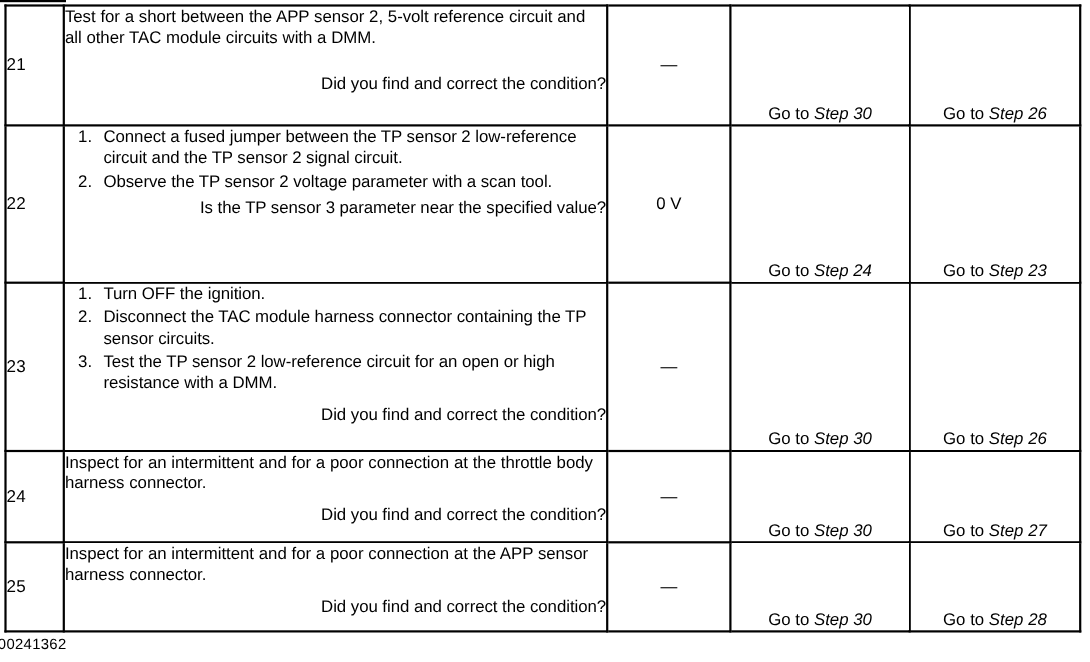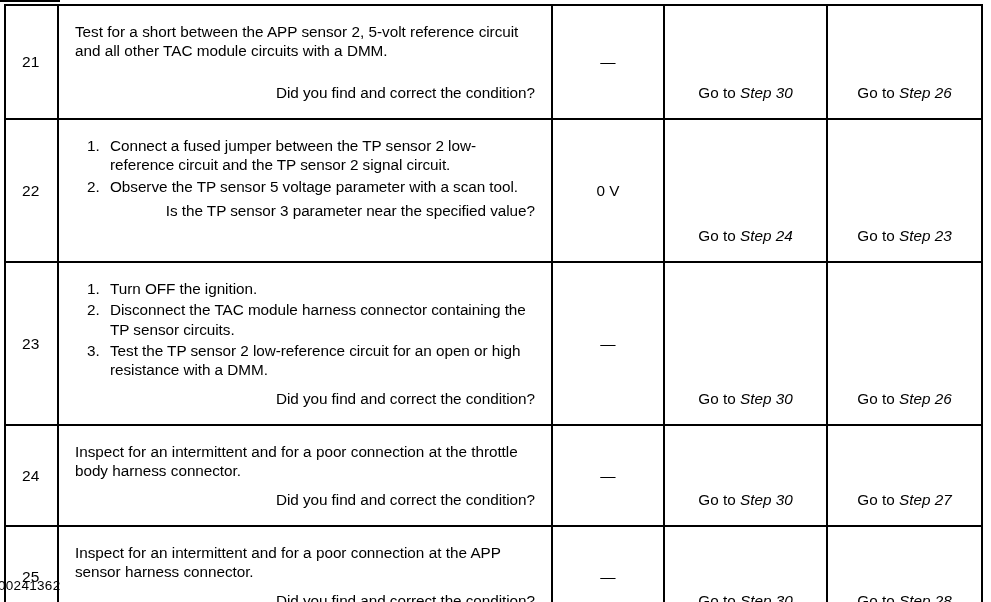--- a/index.html
+++ b/index.html
@@ -30,21 +30,21 @@
     left: 4px;
     top: 4px;
     width: 977px;
     border-collapse: collapse;
     table-layout: fixed;
     background: #ffffff;
   }
 
   .diag-table td {
     border: 2px solid #000000;
-    padding: 16px;
+    padding: 0;
     vertical-align: top;
     background: #ffffff;
   }
 
   
   col.c-step  { width: 53px; }
   col.c-body  { width: 494px; }
   col.c-value { width: 112px; }
   col.c-yes   { width: 163px; }
   col.c-no    { width: 155px; }
@@ -202,21 +202,21 @@
       </tr>
 
       <tr style="height:143px;">
         <td class="cell-step">
           <span>22</span>
         </td>
         <td class="cell-body">
           <div class="body-inner">
             <ol class="steps">
               <li><span class="num">1.</span><span>Connect a fused jumper between the TP sensor 2 low-reference circuit and the TP sensor 2 signal circuit.</span></li>
-              <li><span class="num">2.</span><span>Observe the TP sensor 5 voltage parameter with a scan tool.</span></li>
+              <li><span class="num">2.</span><span>Observe the TP sensor 2 voltage parameter with a scan tool.</span></li>
             </ol>
             <div class="spacer-xs"></div>
             <div class="question">Is the TP sensor 3 parameter near the specified value?</div>
           </div>
         </td>
         <td class="cell-value">
           <span class="dash">0 V</span>
         </td>
         <td class="cell-goto">
           <span class="goto-text"><span class="lbl">Go to</span> <span class="stp">Step 24</span></span>

